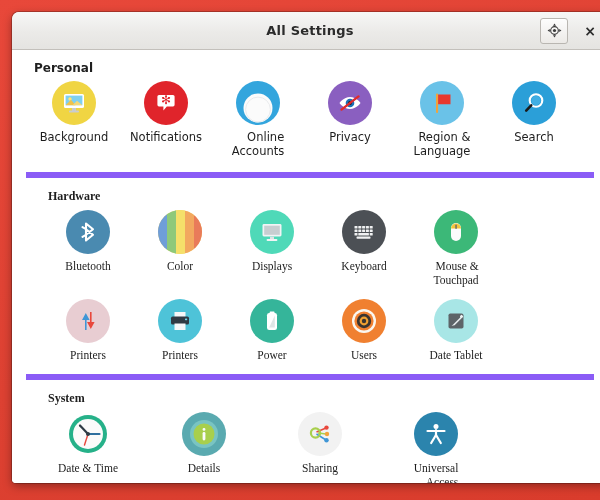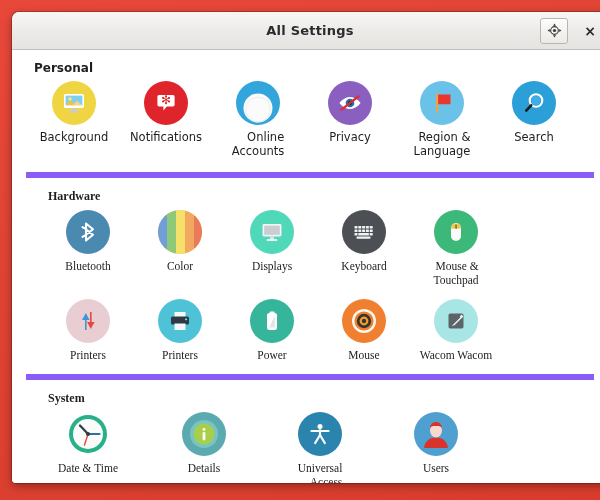--- a/index.html
+++ b/index.html
@@ -362,32 +362,32 @@
           <div class="tile">
             <div class="icon" style="background:#f08030">
               <svg width="34" height="34" viewBox="0 0 34 34">
                 <circle cx="17" cy="17" r="12" fill="#faf7f0"></circle>
                 <circle cx="17" cy="17" r="9.6" fill="#f08030"></circle>
                 <circle cx="17" cy="17" r="7.2" fill="#3a3430"></circle>
                 <circle cx="17" cy="17" r="4.4" fill="#f0a030"></circle>
                 <circle cx="17" cy="17" r="2.2" fill="#3a3430"></circle>
               </svg>
             </div>
-            <div class="label">Mouse</div>
+            <div class="label">Users</div>
           </div>
 
           <div class="tile">
             <div class="icon" style="background:#a8e6e6">
               <svg width="28" height="28" viewBox="0 0 28 28">
                 <rect x="6.5" y="6.5" width="15" height="15" rx="1.8" fill="#5d6468"></rect>
                 <path d="M19.4 9.2 L11.2 17.4 L9.6 19 L11.2 18.6 L12.6 18.2 L20.8 10 Z" fill="#e9eef0"></path>
                 <rect x="18.2" y="8" width="2.6" height="2.6" rx="0.6" fill="#f0f4f5" transform="rotate(45 19.5 9.3)"></rect>
               </svg>
             </div>
-            <div class="label">Wacom Wacom</div>
+            <div class="label">Date Tablet</div>
           </div>
 
         </div>
       </div>
 
       <div class="section" id="sec-system">
         <div class="section-head">System</div>
         <div class="grid">
 
           <div class="tile">
@@ -410,20 +410,34 @@
                 <circle cx="22" cy="22" r="19" fill="#5aaab0"></circle>
                 <circle cx="22" cy="22" r="14" fill="#79c4c2"></circle>
                 <circle cx="22" cy="22" r="10.5" fill="#a8cf4c"></circle>
                 <rect x="20.6" y="16" width="2.8" height="2.8" rx="1.3" fill="#fbfbfa"></rect>
                 <rect x="20.6" y="20" width="2.8" height="8.4" rx="1.3" fill="#fbfbfa"></rect>
               </svg>
             </div>
             <div class="label">Details</div>
           </div>
 
+          <div class="tile">
+            <div class="icon" style="background:#f2f2f2">
+              <svg width="30" height="30" viewBox="0 0 30 30">
+                <line x1="11.5" y1="13" x2="21" y2="9" stroke="#e8473c" stroke-width="1.5"></line>
+                <line x1="11.5" y1="15" x2="21" y2="21" stroke="#3f96d6" stroke-width="1.5"></line>
+                <line x1="13" y1="14" x2="21" y2="15" stroke="#a8cf4c" stroke-width="1.5"></line>
+                <circle cx="10.5" cy="14" r="4.6" fill="none" stroke="#a8cf4c" stroke-width="2.2"></circle>
+                <circle cx="21.5" cy="8.6" r="2.2" fill="#e8473c"></circle>
+                <circle cx="22" cy="15" r="2.2" fill="#f2a33c"></circle>
+                <circle cx="21.5" cy="21.2" r="2.2" fill="#3f96d6"></circle>
+              </svg>
+            </div>
+            <div class="label">Sharing</div>
+          </div>
 
           <div class="tile">
             <div class="icon" style="background:#2b84ad">
               <svg width="28" height="28" viewBox="0 0 28 28">
                 <circle cx="14" cy="6.6" r="2.5" fill="#ffffff"></circle>
                 <path d="M5.5 11 L22.5 11" stroke="#ffffff" stroke-width="2.2" stroke-linecap="round"></path>
                 <path d="M14 10 L14 16" stroke="#ffffff" stroke-width="2.2" stroke-linecap="round"></path>
                 <path d="M14 15 L9.2 23" stroke="#ffffff" stroke-width="2.2" stroke-linecap="round"></path>
                 <path d="M14 15 L18.8 23" stroke="#ffffff" stroke-width="2.2" stroke-linecap="round"></path>
               </svg>

